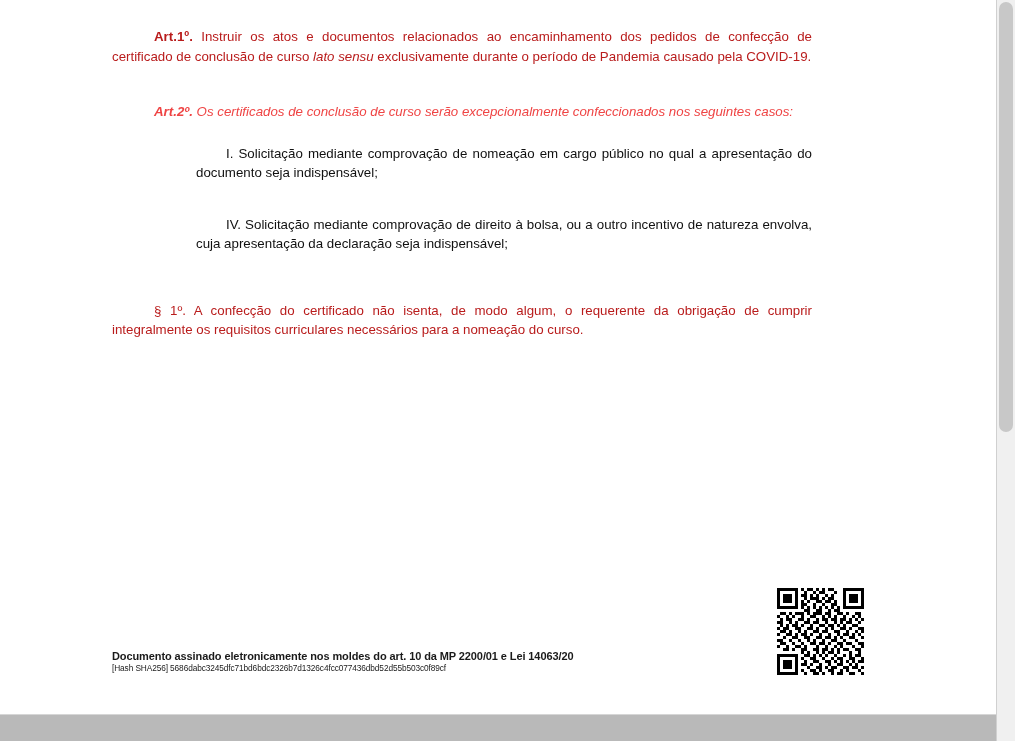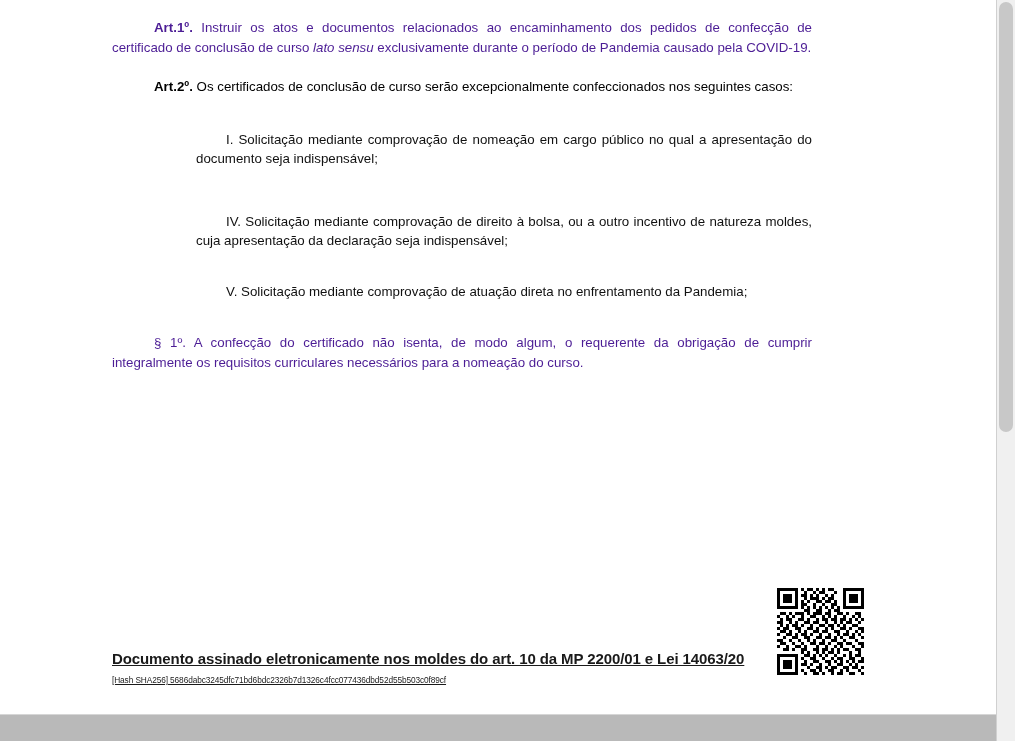--- a/index.html
+++ b/index.html
@@ -46,44 +46,45 @@
   .scrollbar-thumb {
     position: absolute;
     right: 2px;
     top: 2px;
     width: 14px;
     height: 430px;
     background: #c8c8c8;
     border-radius: 7px;
   }
   p.para {
-    margin: 0 0 14px 0;
+    margin: 9px 0 14px 0;
     font-size: 13.3px;
     line-height: 1.47;
-    color: #4c1d95;
+    color: #b91c1c;
     text-align: justify;
     text-indent: 42px;
   }
   p.item {
-    margin: 11px 0 14px 0;
+    margin: 0 0 14px 0;
     margin-left: 84px;
     width: 616px;
     font-size: 13.3px;
     line-height: 1.47;
     color: #111;
     text-align: justify;
     text-indent: 30px;
   }
   p.art2-body {
-    margin: 0 0 16px 0;
+    margin: 16px 0 16px 0;
     font-size: 13.3px;
     line-height: 1.47;
-    color: #000000;
+    color: #ef4444;
     text-align: justify;
     text-indent: 42px;
+    font-style: italic;
   }
   .bold { font-weight: bold; }
   .ital { font-style: italic; }
   .spacer-6 { height: 6px; }
   .spacer-12 { height: 12px; }
   .qr-wrap {
     position: absolute;
     left: 777px;
     top: 588px;
     width: 87px;
@@ -95,34 +96,32 @@
     display: block;
     image-rendering: pixelated;
   }
   .sig-block {
     position: absolute;
     left: 112px;
     top: 650px;
     width: 620px;
   }
   .sig-line1 {
-    font-size: 15px;
+    font-size: 11px;
     font-weight: bold;
     color: #1a1a1a;
     letter-spacing: -0.1px;
     white-space: nowrap;
-    text-decoration: underline;
   }
   .sig-line2 {
     font-size: 8.3px;
     color: #1a1a1a;
     letter-spacing: -0.1px;
-    margin-top: 8px;
+    margin-top: 1px;
     white-space: nowrap;
-    text-decoration: underline;
   }
 </style>
 </head>
 <body>
 
 <div class="viewer">
 
   <div class="page">
 
     <div class="page-inner">
@@ -132,23 +131,22 @@
       <div class="spacer-6"></div>
 
       <p class="art2-body"><span class="bold">Art.2º.</span><span> Os certificados de conclusão de curso serão excepcionalmente confeccionados nos seguintes casos:</span></p>
 
       <div class="spacer-6"></div>
 
       <p class="item">I. Solicitação mediante comprovação de nomeação em cargo público no qual a apresentação do documento seja indispensável;</p>
       <div class="spacer-6"></div>
       <div class="spacer-6"></div>
       <div class="spacer-6"></div>
-      <p class="item">IV.  Solicitação mediante comprovação de direito à bolsa, ou a outro incentivo de natureza moldes, cuja apresentação da declaração seja indispensável;</p>
-      <div class="spacer-6"></div>
-      <p class="item">V.  Solicitação mediante comprovação de atuação direta no enfrentamento da Pandemia;</p>
+      <p class="item">IV.  Solicitação mediante comprovação de direito à bolsa, ou a outro incentivo de natureza envolva, cuja apresentação da declaração seja indispensável;</p>
+      <div class="spacer-6"></div>
       <div class="spacer-6"></div>
 
       <div class="spacer-12"></div>
 
       <p class="para">§ 1º. A confecção do certificado não isenta, de modo algum, o requerente da obrigação de cumprir integralmente os requisitos curriculares necessários para a nomeação do curso.</p>
 
       <div class="spacer-6"></div>
 
 
     </div>

